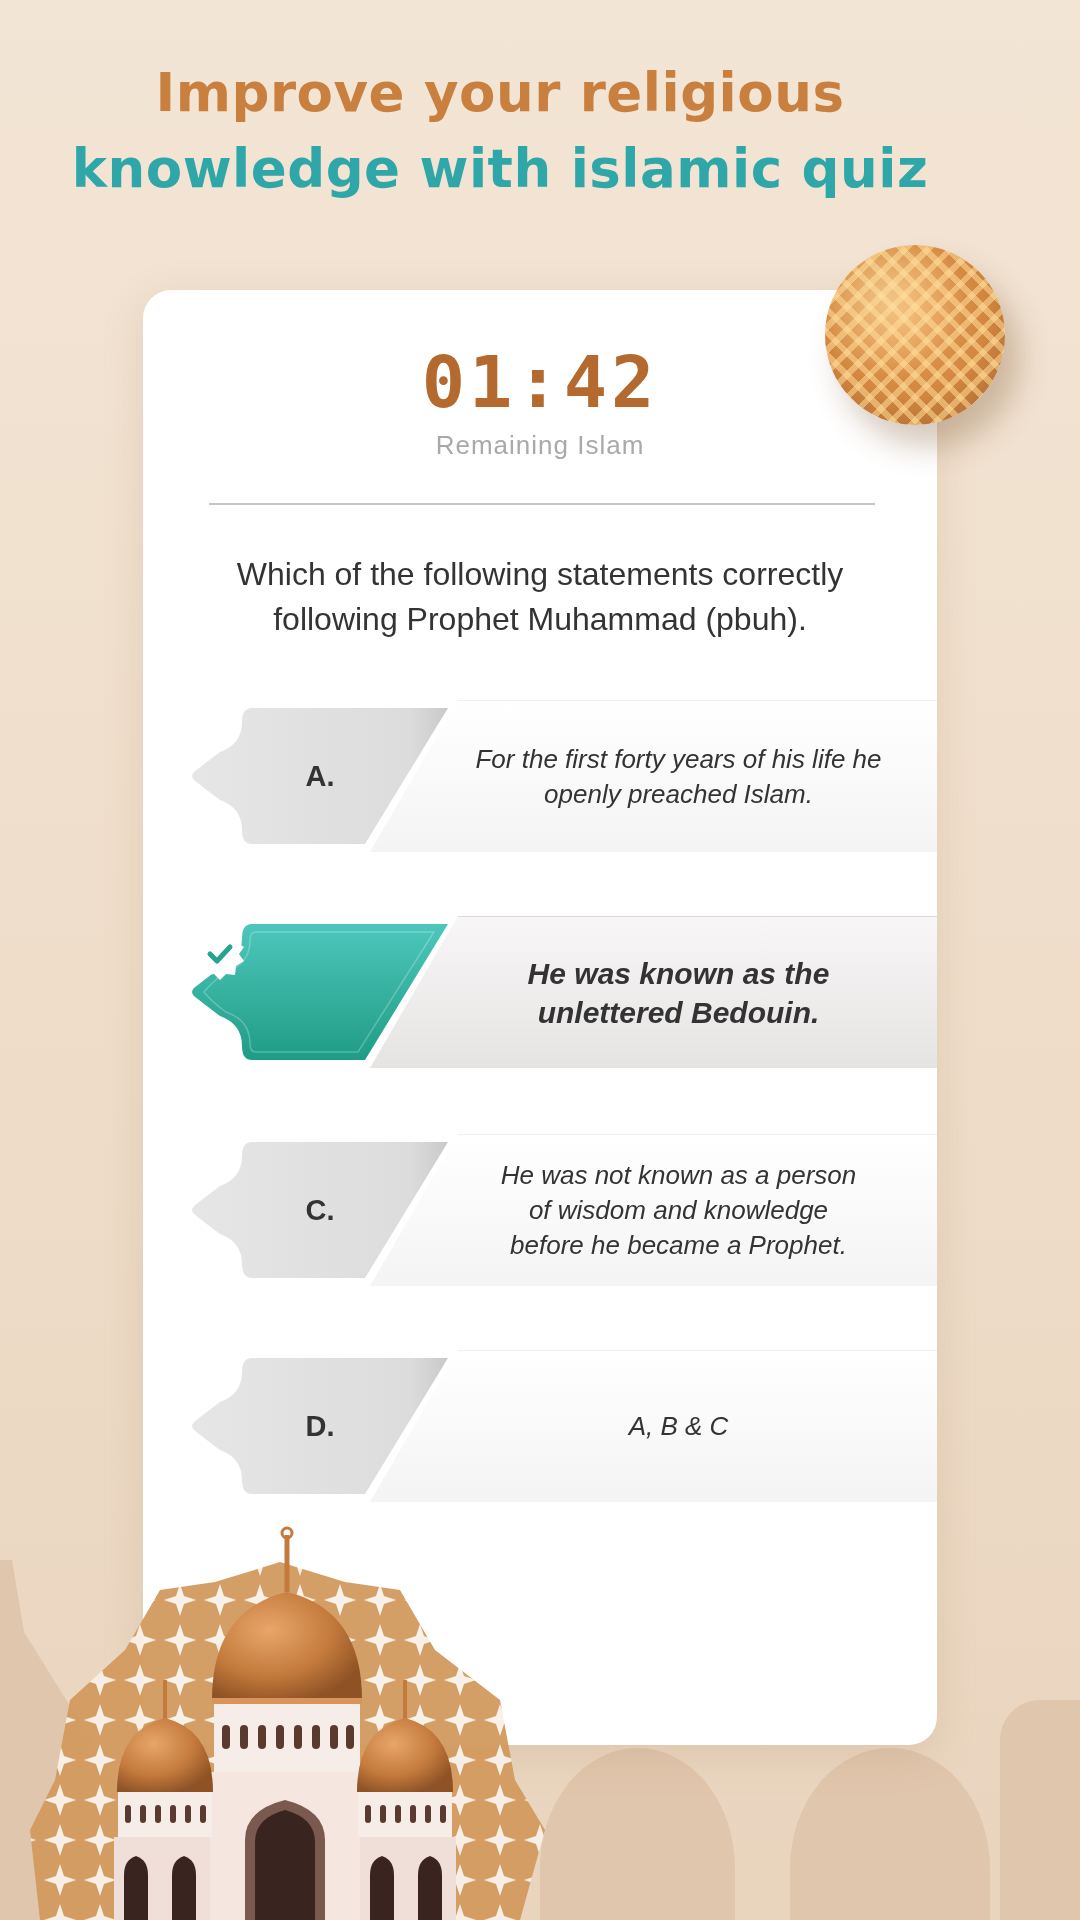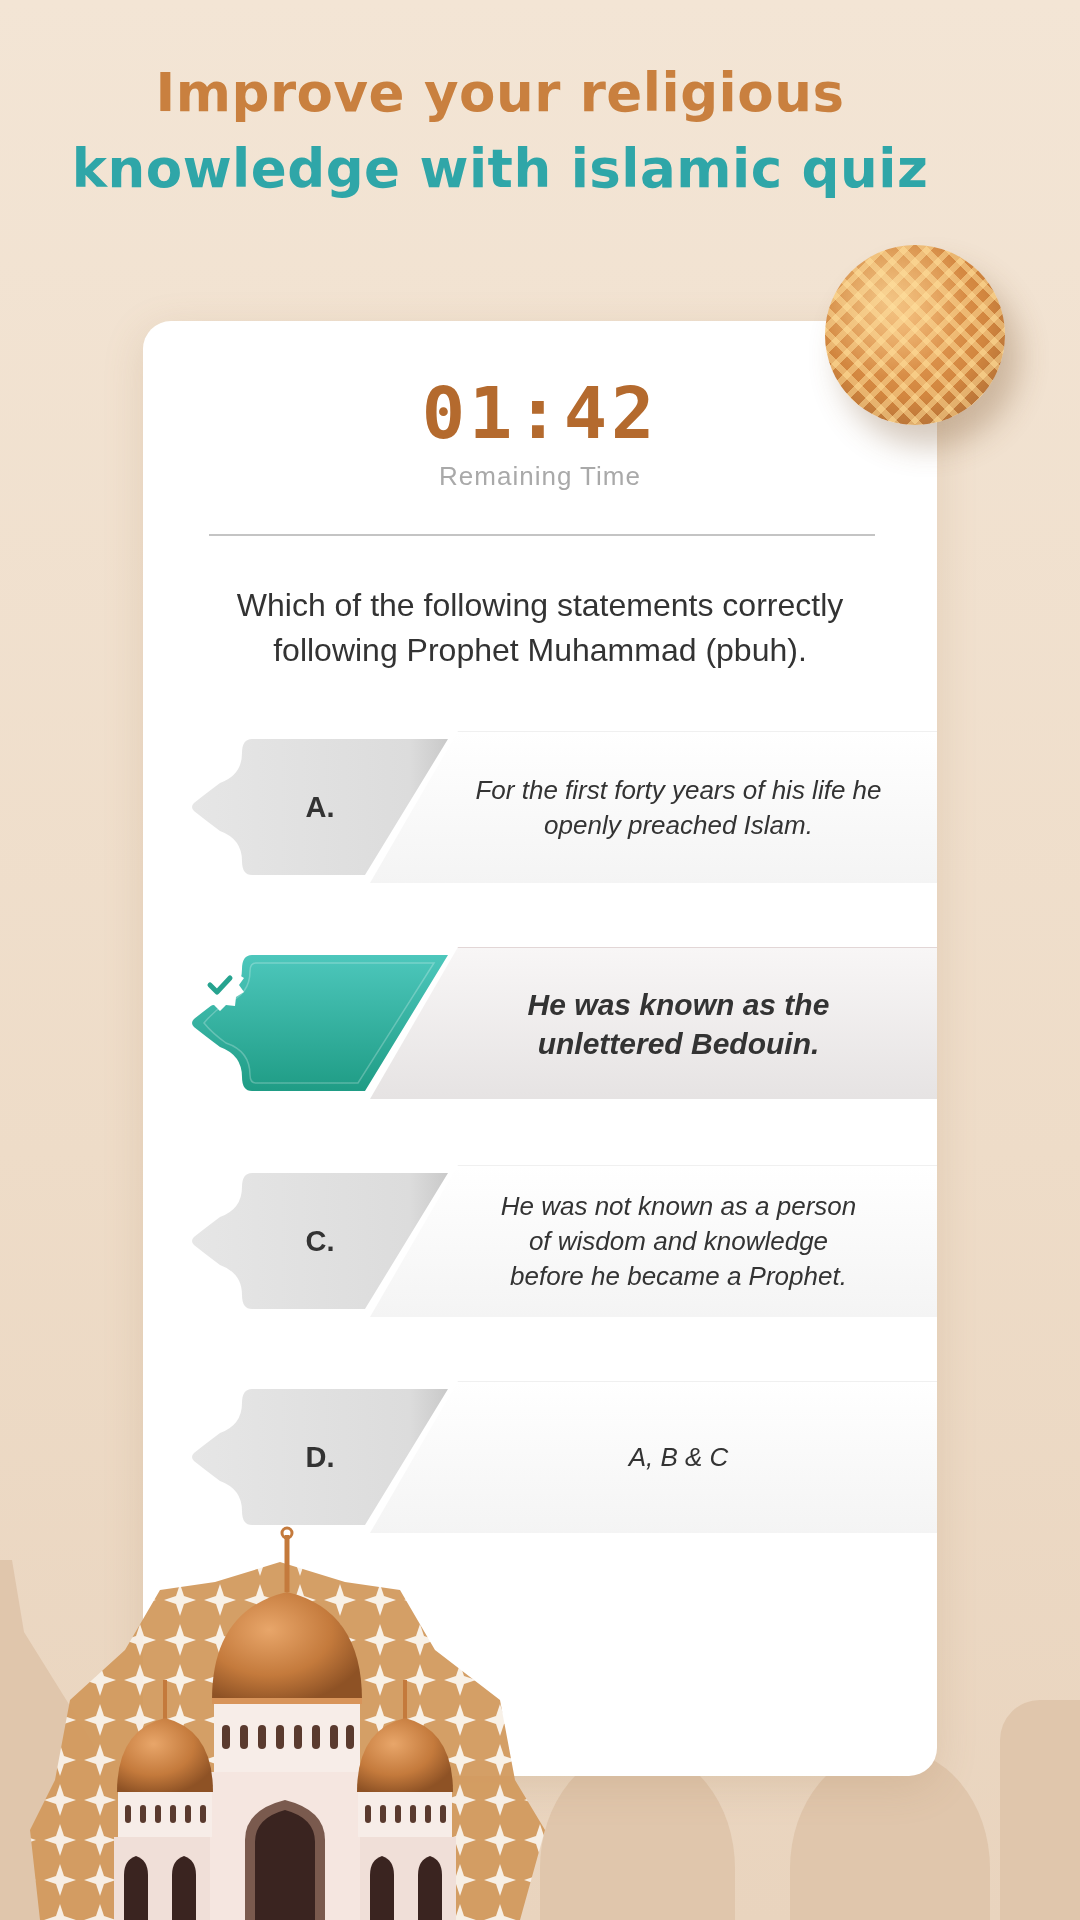--- a/index.html
+++ b/index.html
@@ -19,21 +19,20 @@
   .headline .l2 { color: #2FA6A8; display: block; }
 
   
   .silhouette { position: absolute; background: #E0C6AC; }
 
   .card {
     position: absolute; left: 143px; top: 290px; width: 794px; height: 1455px;
     background: #FFFFFF; border-radius: 28px;
     box-shadow: 0 10px 40px rgba(160, 120, 80, 0.18);
     overflow: hidden;
-    margin-top: 31px;
   }
   .ornament {
     position: absolute; left: 825px; top: 245px; width: 180px; height: 180px;
     border-radius: 50%;
     background:
       radial-gradient(circle at 35% 30%, rgba(255,230,170,0.55) 0%, rgba(255,230,170,0) 45%),
       repeating-linear-gradient(45deg, rgba(255,220,150,0.55) 0 6px, rgba(0,0,0,0) 6px 16px),
       repeating-linear-gradient(-45deg, rgba(255,220,150,0.55) 0 6px, rgba(0,0,0,0) 6px 16px),
       radial-gradient(circle at 45% 40%, #E9A25C 0%, #D2863F 55%, #9C6130 100%);
     box-shadow: 14px 22px 30px rgba(120, 80, 40, 0.30);
@@ -102,21 +101,21 @@
 <div class="silhouette" style="left:790px;top:1748px;width:200px;height:172px;border-radius:50% 50% 0 0 / 70% 70% 0 0;"></div>
 <div class="silhouette" style="left:1000px;top:1700px;width:80px;height:220px;border-radius:40px 0 0 0;"></div>
 
 <div class="headline">
   <span class="l1">Improve your religious</span>
   <span class="l2">knowledge with islamic quiz</span>
 </div>
 
 <div class="card">
   <div class="timer">01:42</div>
-  <div class="timer-label">Remaining Time</div>
+  <div class="timer-label">Remaining Islam</div>
   <div class="divider"></div>
   <div class="question">Which of the following statements correctly following Prophet Muhammad (pbuh).</div>
 
   <div class="option" style="top:410px;">
     <div class="opt-panel">
       <div class="opt-text" style="max-width:440px;">For the first forty years of his life he openly preached Islam.</div>
     </div>
     <div class="opt-badge">
       <svg width="258" height="136" viewBox="0 0 258 136">
         <defs>

